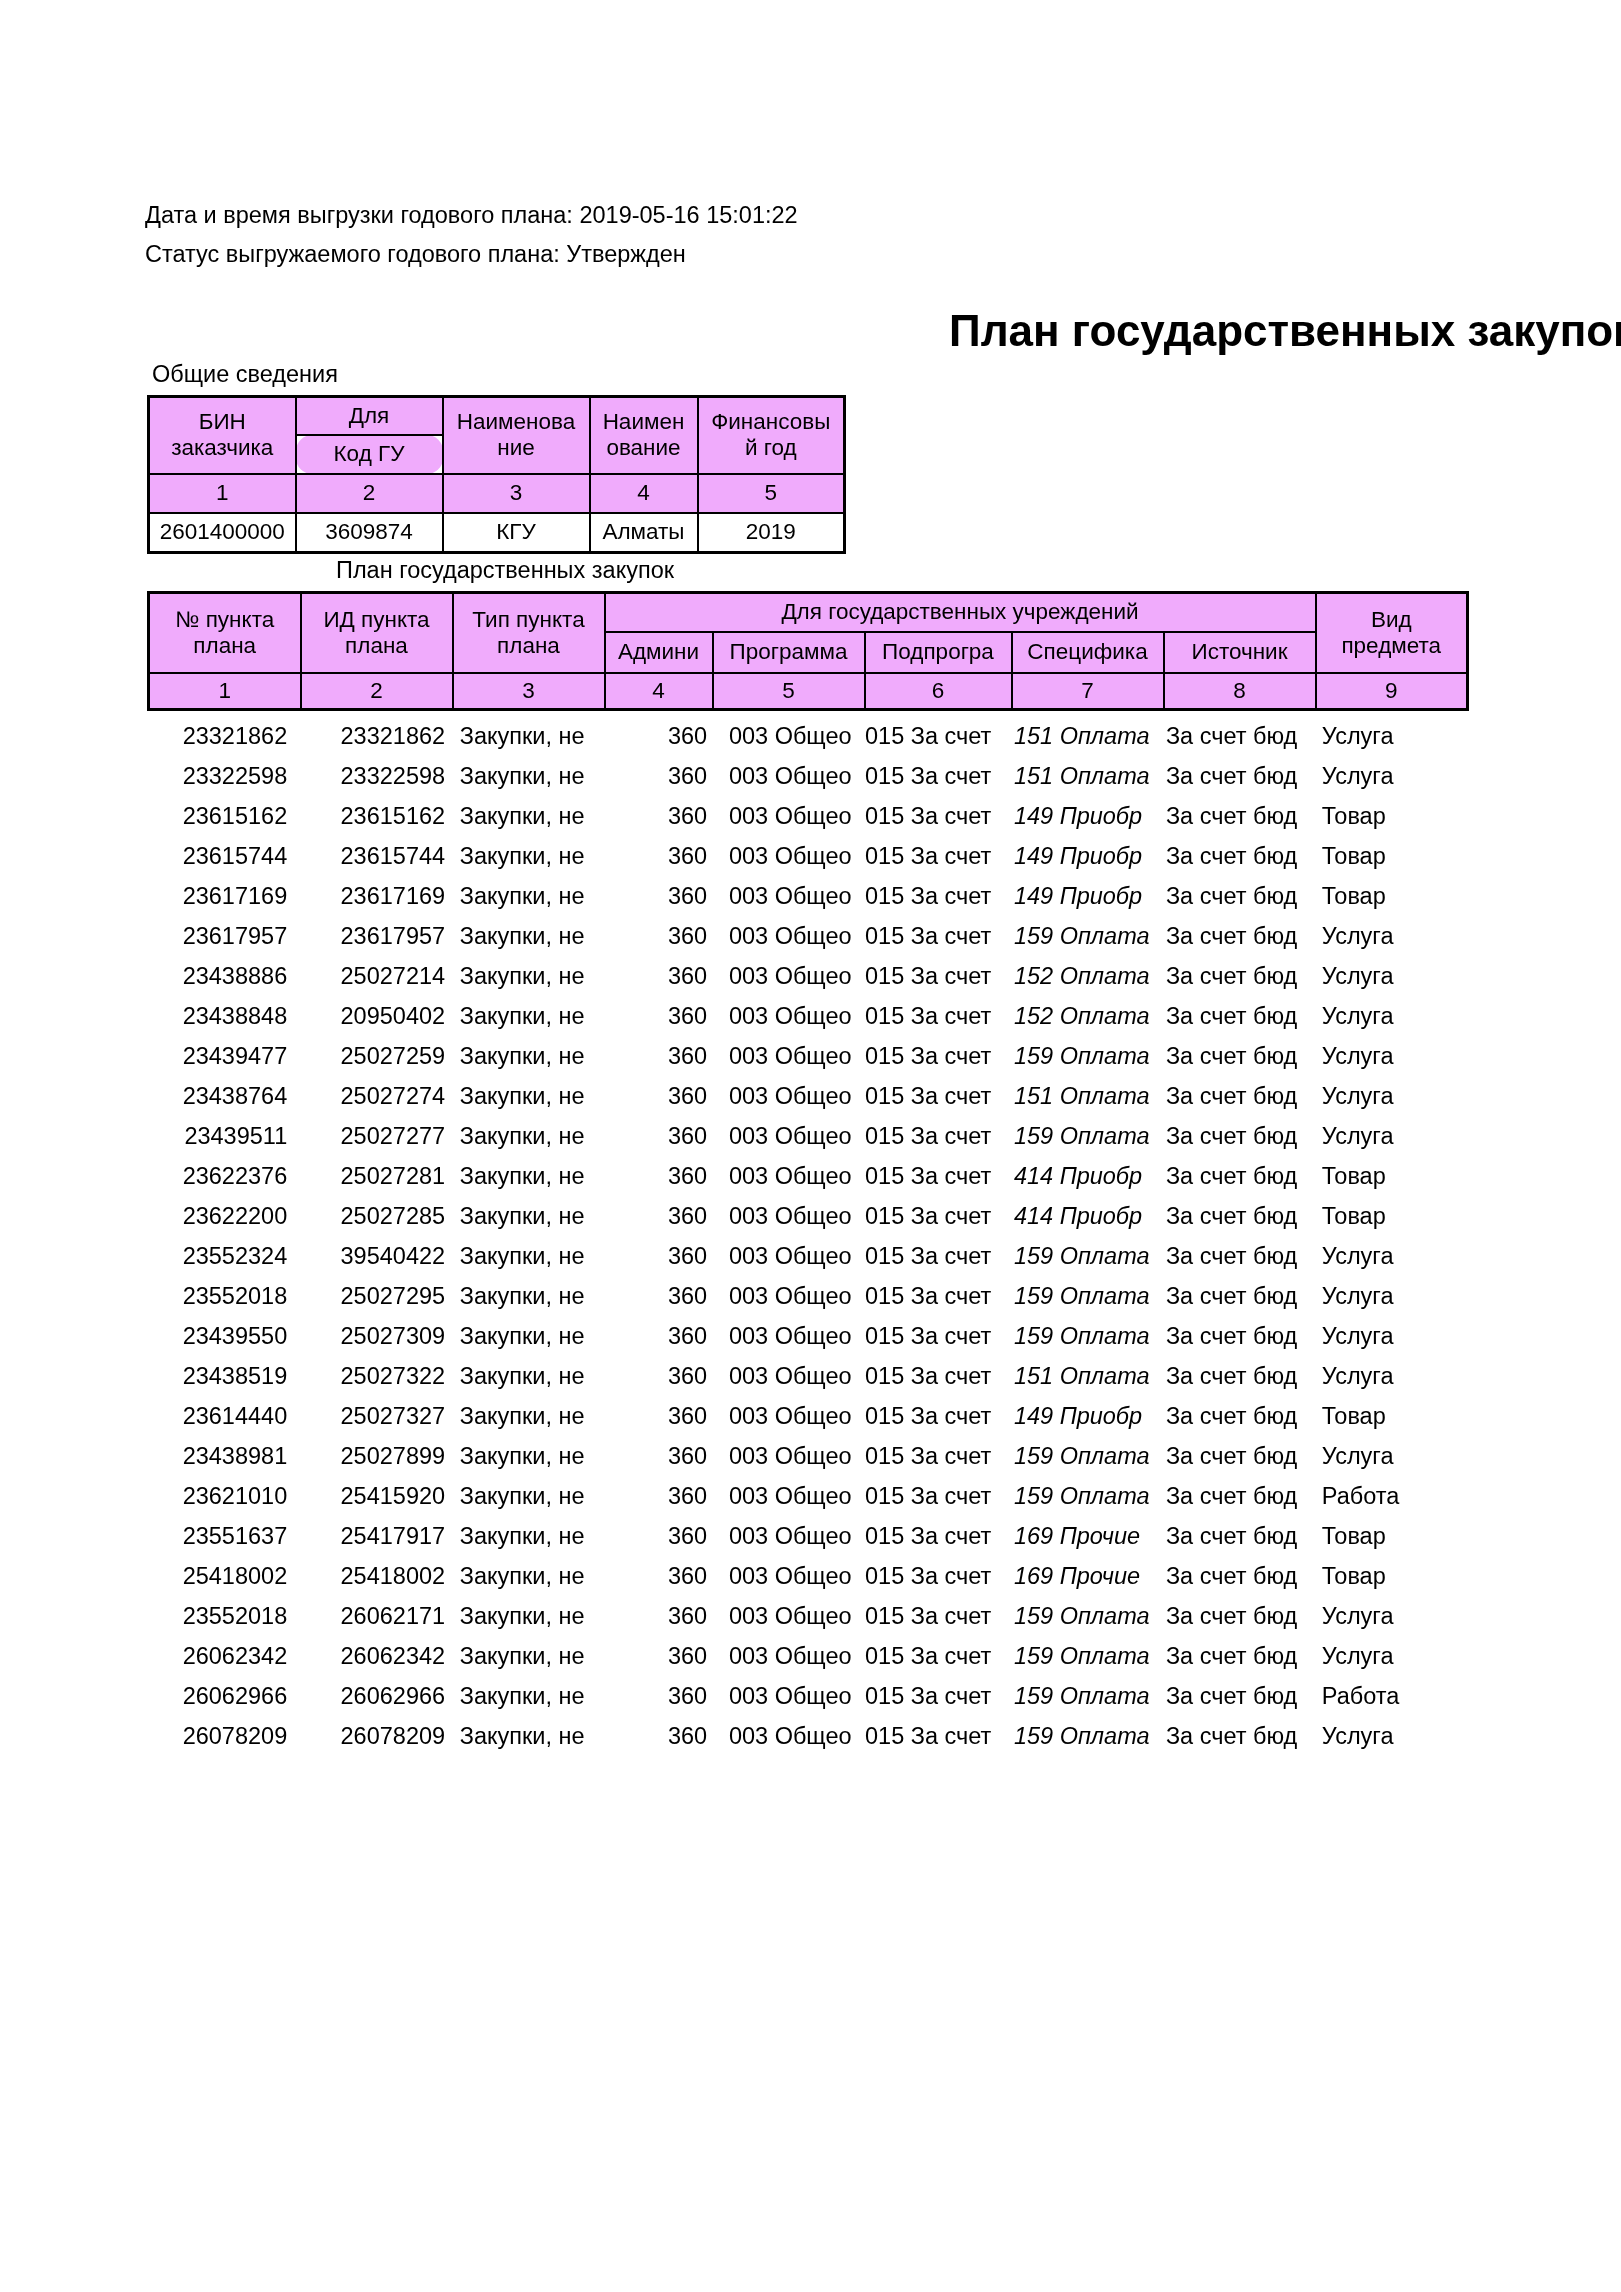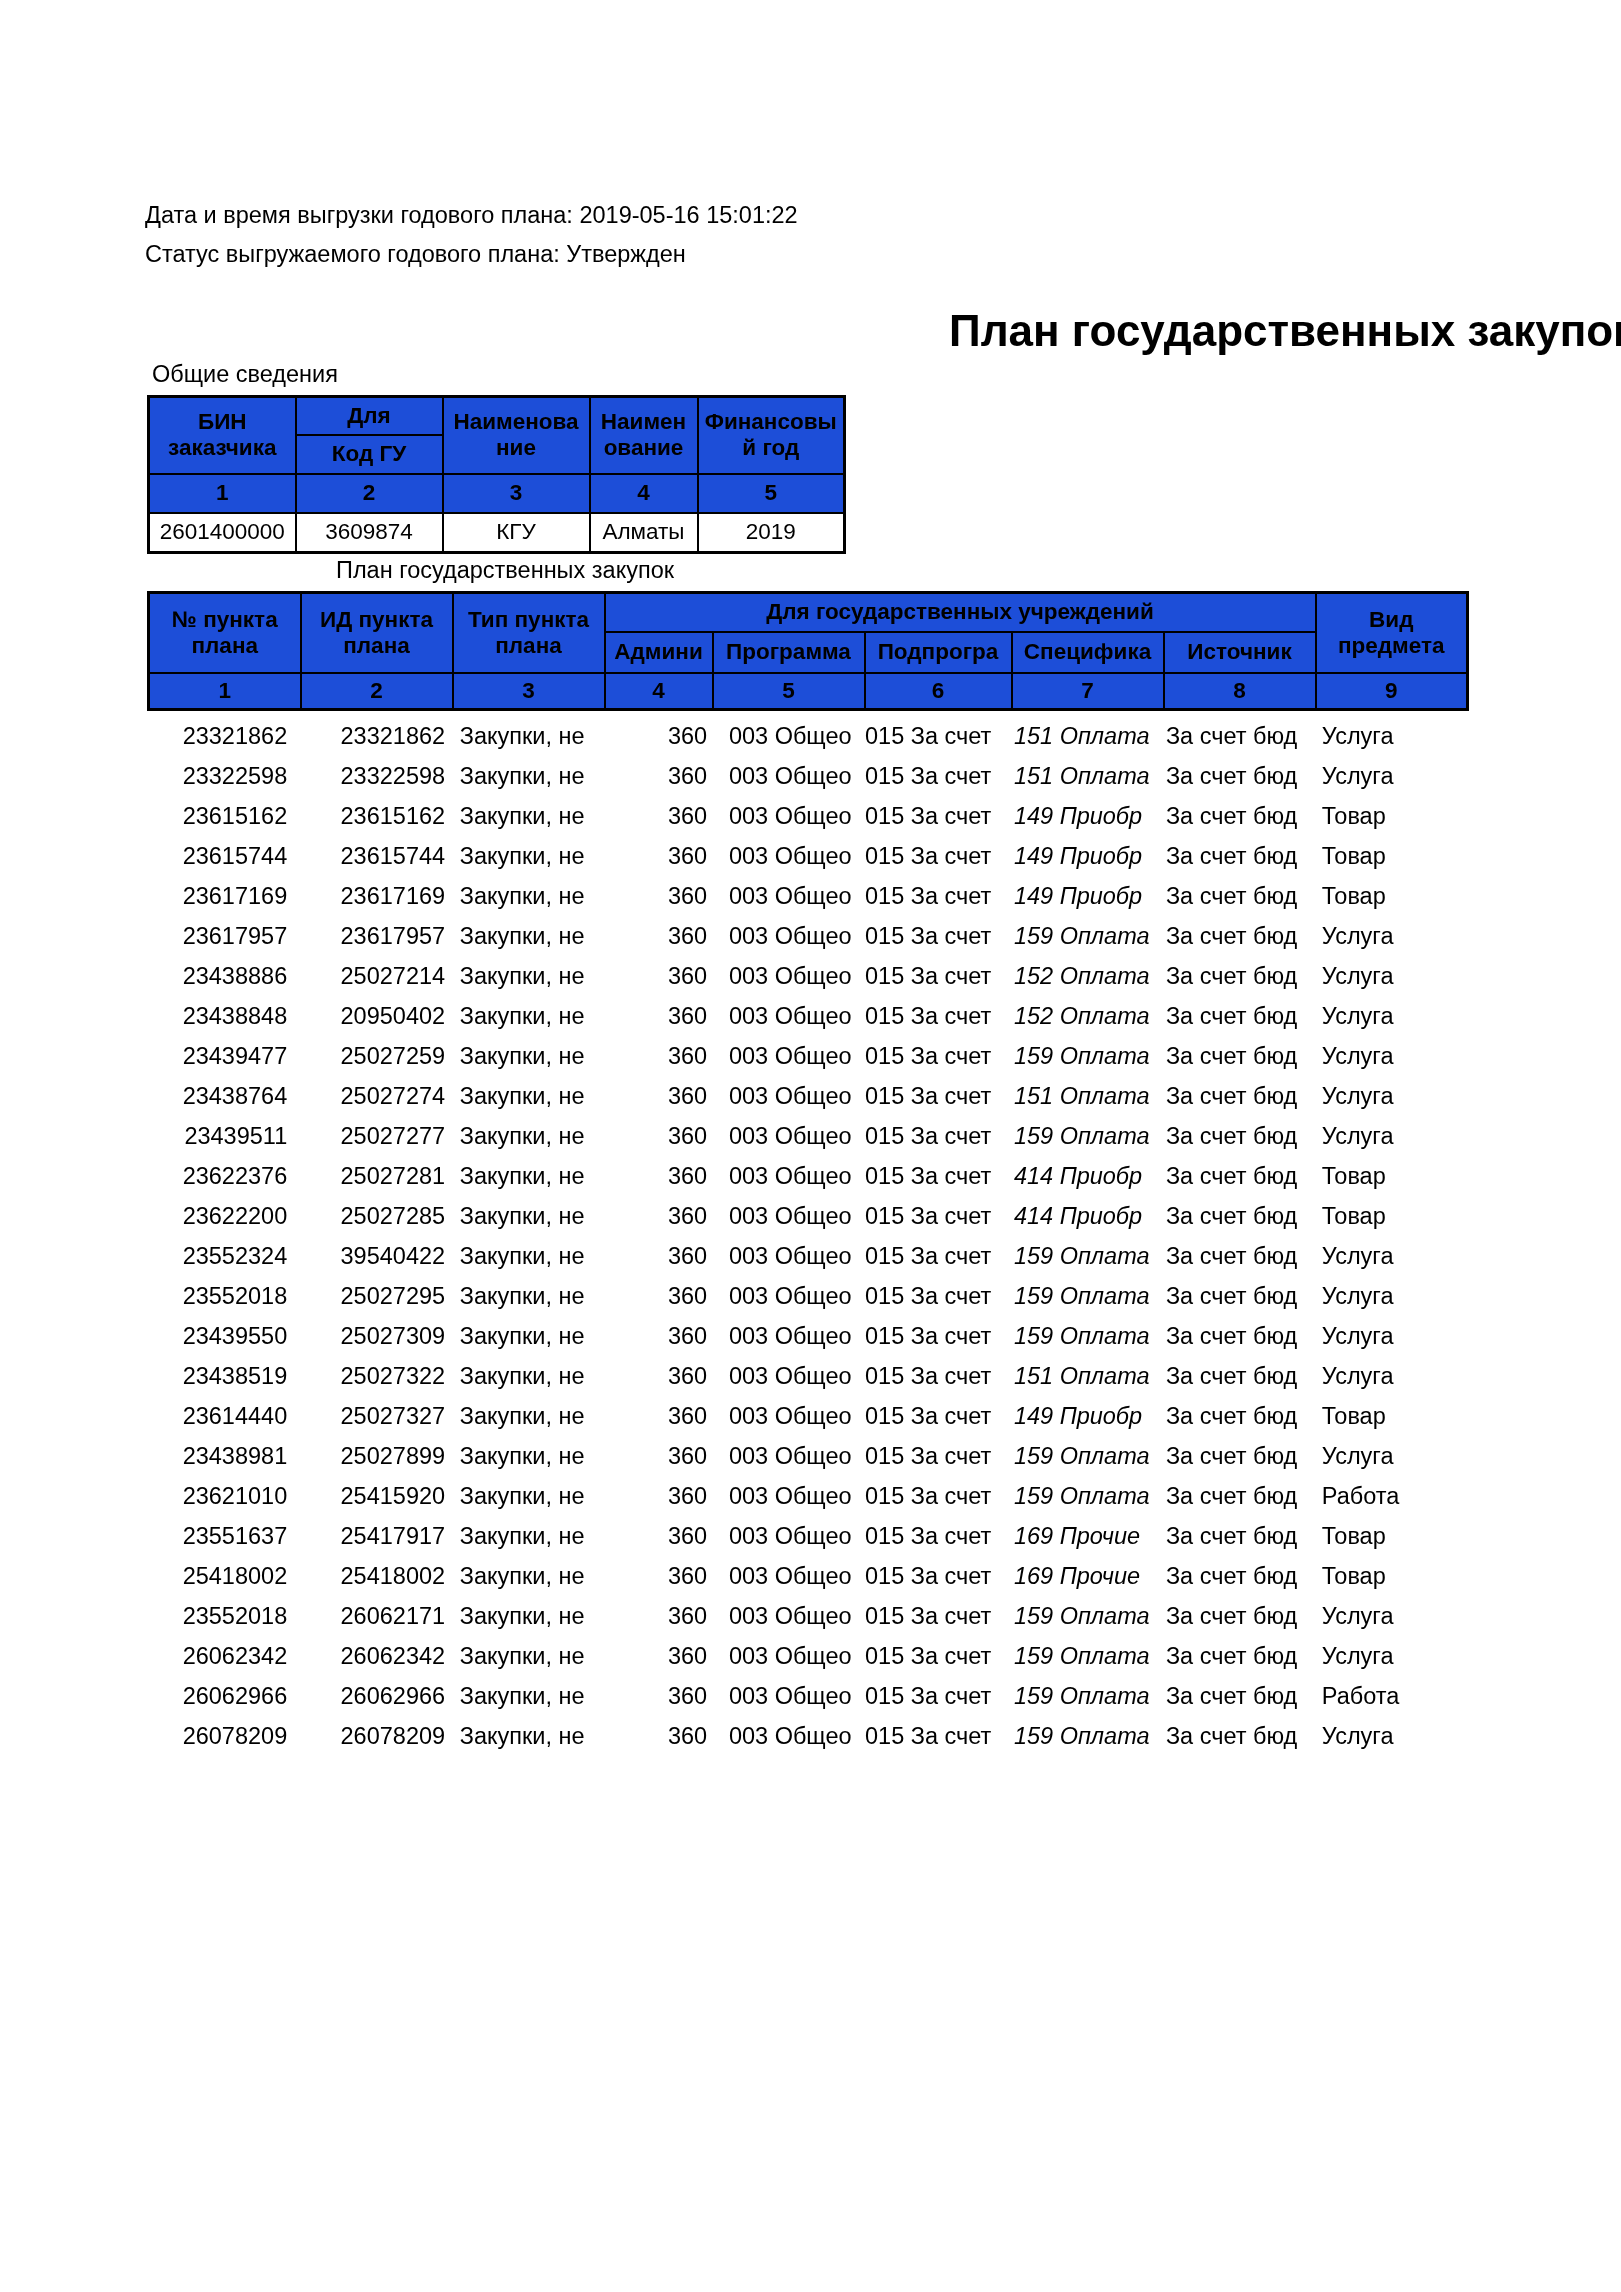--- a/index.html
+++ b/index.html
@@ -25,33 +25,33 @@
   .plan-label { left:304px; top:557px; width:402px; text-align:center; }
 
   table.tbl {
     position:absolute;
     border-collapse:collapse;
     table-layout:fixed;
     border:3.9px solid #000;
   }
   table.tbl td {
     border:2.9px solid #000;
-    background:#1d4ed8;
-    font-weight:bold;
+    background:#f0abfc;
+    font-weight:normal;
     font-size:22.5px;
     text-align:center;
     vertical-align:middle;
     line-height:1.15;
     overflow:hidden;
     padding:0 2px;
   }
   td.pre { white-space:pre-line; }
   .gi-table { left:147px; top:395px; }
   .gi-table tr.h1 td { height:38px; }
-  .gi-table tr.h2 td { height:39px; }
+  .gi-table tr.h2 td { height:39px;border-radius:16px; }
   .gi-table tr.num td { height:39px; }
   .gi-table tr.data td { height:40px; background:#ffffff; font-weight:normal; }
 
   .plan-table { left:147px; top:591px; }
   .plan-table tr.g td { height:39px; }
   .plan-table tr.s td { height:41px;text-align:center; }
   .plan-table tr.num td { height:37px; }
 
   .plan-rows { position:absolute; left:147px; top:716px; width:1318px; }
   .prow {

